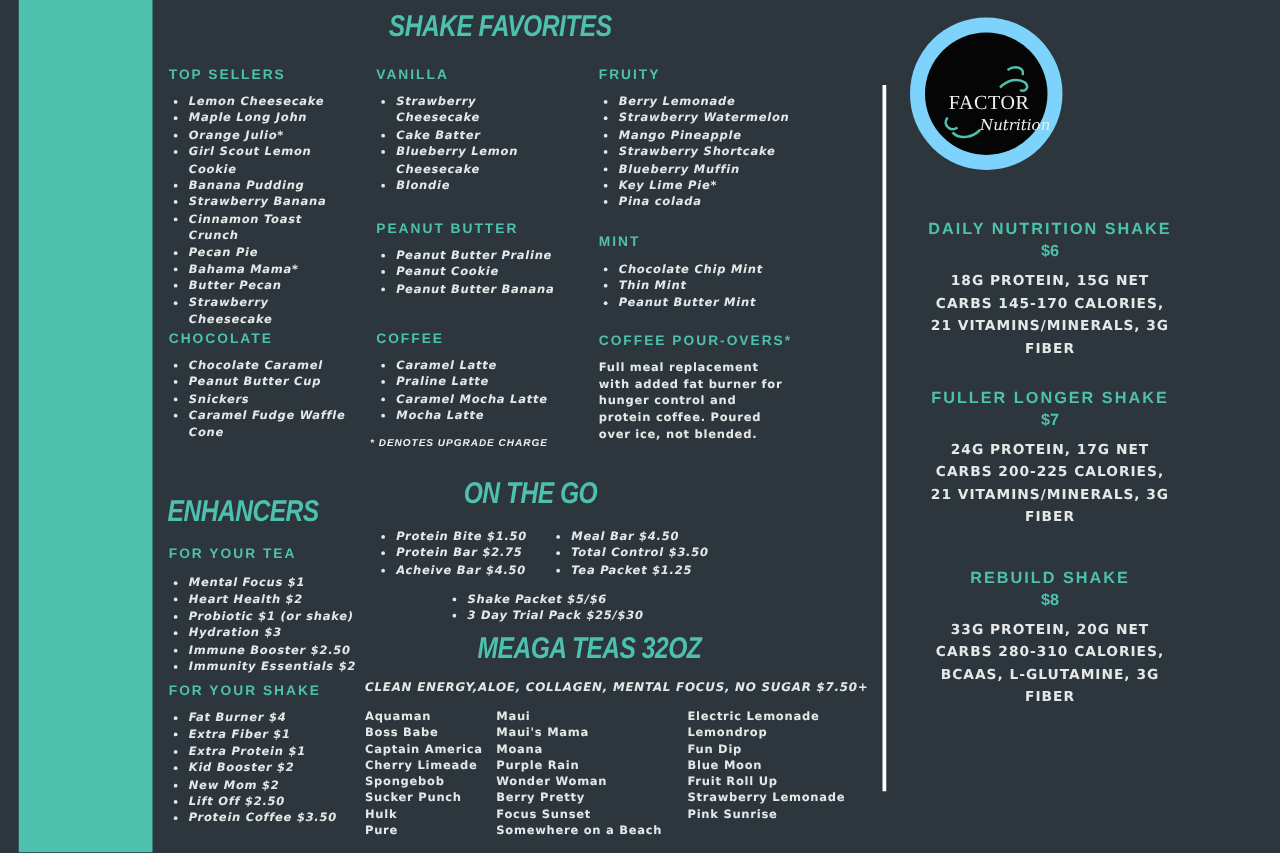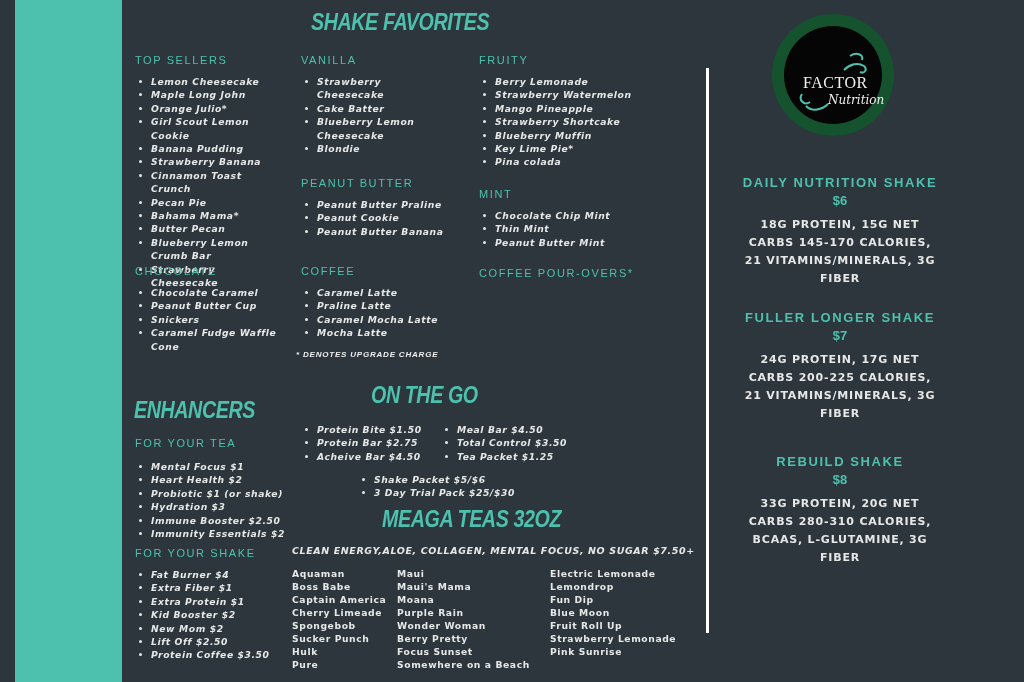--- a/index.html
+++ b/index.html
@@ -10,38 +10,38 @@
     color:#e8eaea;
   }
   .strip { position:absolute; left:15px; top:0; width:107px; height:682px; background:#4dc1ae; }
   .abs { position:absolute; }
   .big-title {
     font-family:"Liberation Sans", sans-serif; font-weight:bold; font-style:italic;
     color:#4dc1ae; font-size:24px; letter-spacing:-0.5px; transform:scaleX(0.82); transform-origin:left top;
     white-space:nowrap; text-transform:uppercase;
   }
   .sec-head {
-    font-family:"Liberation Sans", sans-serif; font-weight:normal; color:#4dc1ae;
+    font-family:"Liberation Sans", sans-serif; font-weight:bold; color:#4dc1ae;
     font-size:11px; letter-spacing:1.6px; white-space:nowrap; text-transform:uppercase;
   }
   ul.items { list-style:none; margin:0; padding:0; }
   ul.items li {
     position:relative; padding-left:16px; font-size:9.2px; line-height:13.4px;
     font-weight:bold; letter-spacing:0.6px; color:#e6e8e8;font-style:italic;
   }
   ul.items li::before {
     content:""; position:absolute; left:4px; top:5px; width:3px; height:3px; border-radius:50%; background:#e6e8e8;
   }
   .para { font-size:9.2px; line-height:13.2px; font-weight:bold; letter-spacing:0.6px; color:#e6e8e8; }
   .plain { list-style:none; margin:0; padding:0; }
   .plain li { font-size:9.2px; line-height:13px; font-weight:bold; letter-spacing:0.6px; color:#e6e8e8; white-space:nowrap; }
   .divider { position:absolute; left:706px; top:68px; width:3px; height:565px; background:#ffffff; }
   .logo-ring {
-    position:absolute; left:772px; top:14px; width:122px; height:122px; border-radius:50%;
-    background:#14532d;
+    position:absolute; left:728px; top:14px; width:122px; height:122px; border-radius:50%;
+    background:#7dd3fc;
   }
   .logo-inner {
     position:absolute; left:12px; top:12px; width:98px; height:98px; border-radius:50%; background:#050505;
   }
   .logo-factor { position:absolute; left:19px; top:48px; font-family:"Liberation Serif", serif; color:#f0f0f0; font-size:16px; letter-spacing:0.5px; }
   .logo-nutrition { position:absolute; left:44px; top:67px; font-family:"DejaVu Serif", serif; font-style:italic; color:#f0f0f0; font-size:12px; }
   .shake { position:absolute; left:740px; width:200px; text-align:center; }
   .shake .name { font-family:"Liberation Sans", sans-serif; font-weight:bold; color:#4dc1ae; font-size:13px; letter-spacing:1.6px; }
   .shake .price { font-family:"Liberation Sans", sans-serif; font-weight:bold; color:#4dc1ae; font-size:13px; margin-top:3px; }
   .shake .desc { margin-top:8px; font-size:11px; line-height:18px; letter-spacing:0.8px; color:#e6e8e8; font-weight:bold; }
@@ -61,21 +61,20 @@
       <li>Lemon Cheesecake</li>
       <li>Maple Long John</li>
       <li>Orange Julio*</li>
       <li>Girl Scout Lemon Cookie</li>
       <li>Banana Pudding</li>
       <li>Strawberry Banana</li>
       <li>Cinnamon Toast Crunch</li>
       <li>Pecan Pie</li>
       <li>Bahama Mama*</li>
       <li>Butter Pecan</li>
-      <li>Blueberry Lemon Crumb Bar</li>
       <li>Strawberry Cheesecake</li>
     </ul>
 </div>
 
 <div class="abs" style="left:135px;top:265px;width:150px;">
   <div class="sec-head">CHOCOLATE</div>
   <ul class="items" style="margin-top:9px;">
       <li>Chocolate Caramel</li>
       <li>Peanut Butter Cup</li>
       <li>Snickers</li>
@@ -131,20 +130,21 @@
   <div class="sec-head">MINT</div>
   <ul class="items" style="margin-top:9px;">
       <li>Chocolate Chip Mint</li>
       <li>Thin Mint</li>
       <li>Peanut Butter Mint</li>
     </ul>
 </div>
 
 <div class="abs" style="left:479px;top:267px;width:150px;">
   <div class="sec-head">COFFEE POUR-OVERS*</div>
+  <div class="para" style="margin-top:9px;">Full meal replacement with added fat burner for hunger control and protein coffee. Poured over ice, not blended.</div>
 </div>
 
 <div class="abs big-title" style="left:134px;top:396px;">ENHANCERS</div>
 <div class="abs" style="left:135px;top:437px;width:160px;">
   <div class="sec-head">FOR YOUR TEA</div>
   <ul class="items" style="margin-top:11px;">
       <li>Mental Focus $1</li>
       <li>Heart Health $2</li>
       <li>Probiotic $1 (or shake)</li>
       <li>Hydration $3</li>

